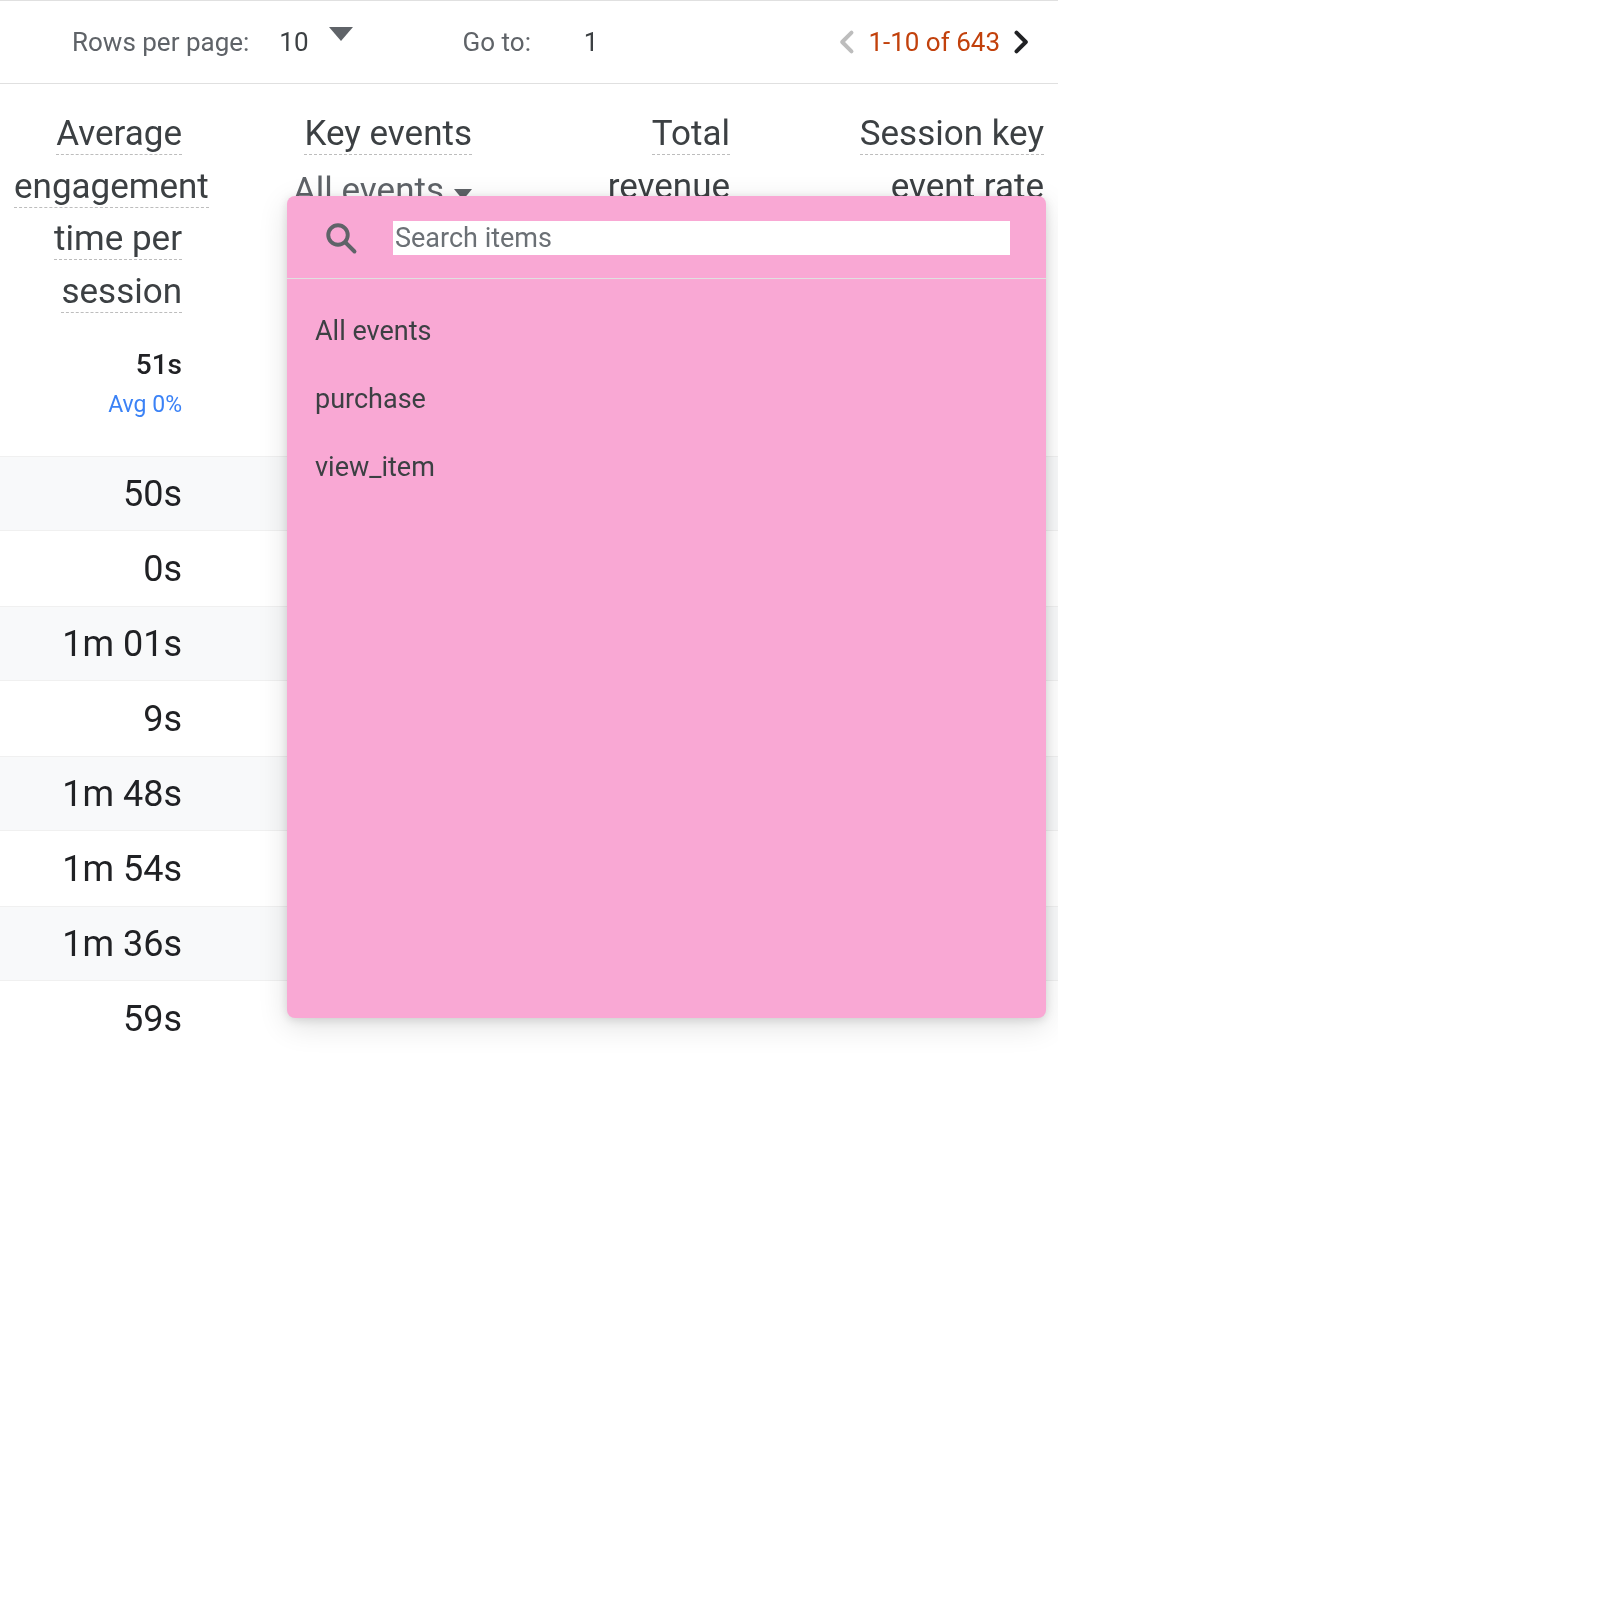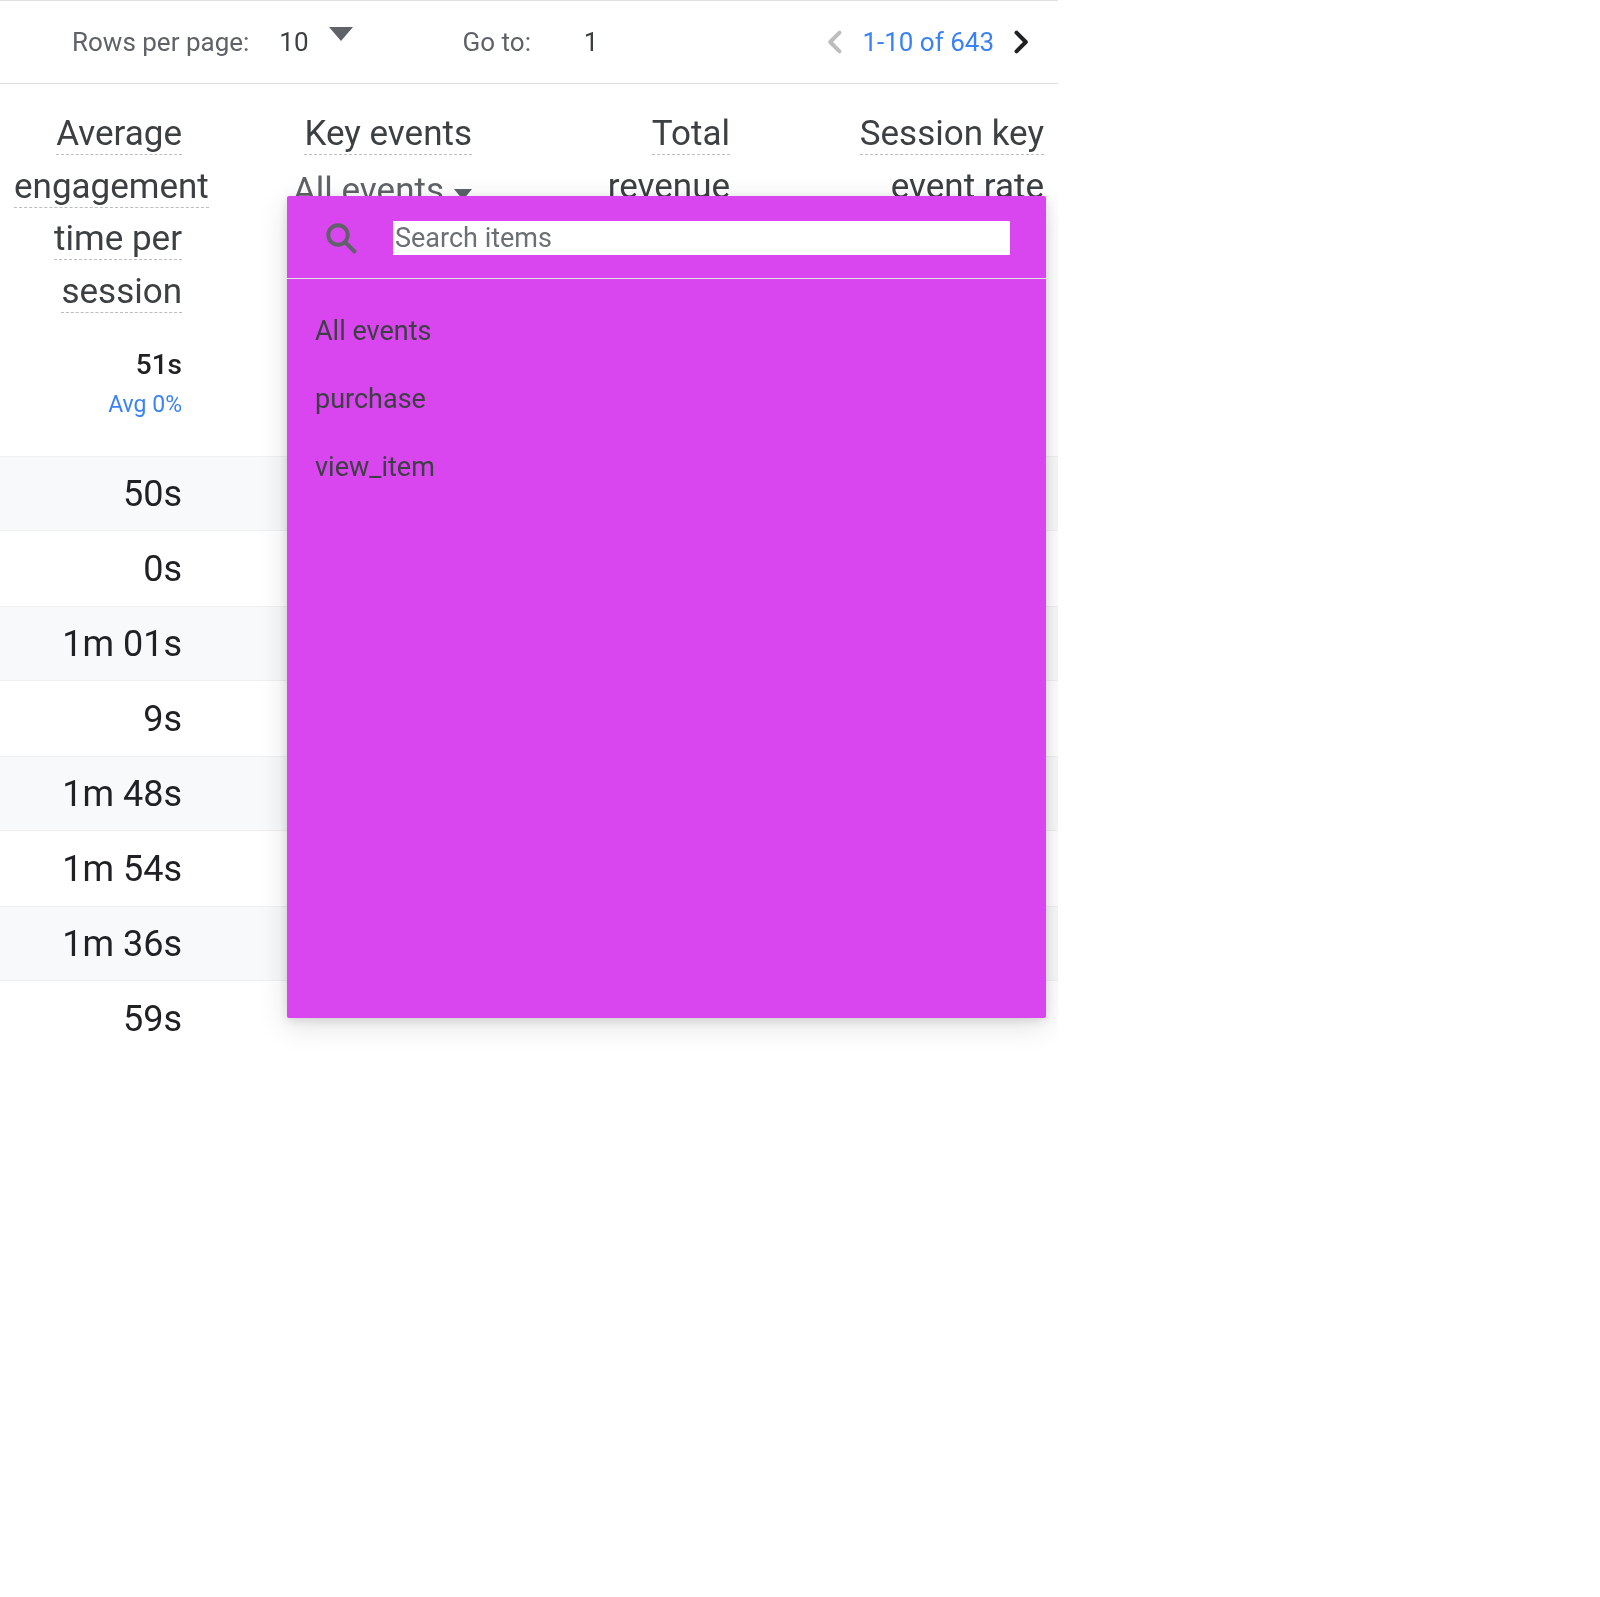--- a/index.html
+++ b/index.html
@@ -52,24 +52,24 @@
     border: none;
     font-size: 26px;
     color: #3c4043;
     font-family: inherit;
     outline: none;
     background: transparent;
   }
   .pager {
     display: flex;
     align-items: center;
-    gap: 12px;
+    gap: 6px;
     margin-left: auto;
     padding-right: 24px;
-    color: #3b82f6;
+    color: #c2410c;
   }
   .chev {
     display: flex;
     align-items: center;
     justify-content: center;
     cursor: pointer;
   }
   .chev svg { display: block; }
   .chev.disabled svg path { stroke: #bdbdbd; }
 
@@ -147,22 +147,22 @@
     margin-top: 10px;
   }
 
   
   .dd {
     position: absolute;
     top: 196px;
     left: 287px;
     width: 759px;
     height: 822px;
-    background: #d946ef;
-    border-radius: 2px;
+    background: #f9a8d4;
+    border-radius: 8px;
     box-shadow: 0 2px 10px rgba(0,0,0,.12), 0 8px 30px rgba(0,0,0,.12);
     overflow: hidden;
     z-index: 10;
   }
   .dd-search {
     display: flex;
     align-items: center;
     gap: 34px;
     padding: 24px 36px 22px 36px;
     border-bottom: 1px solid #e0e0e0;

